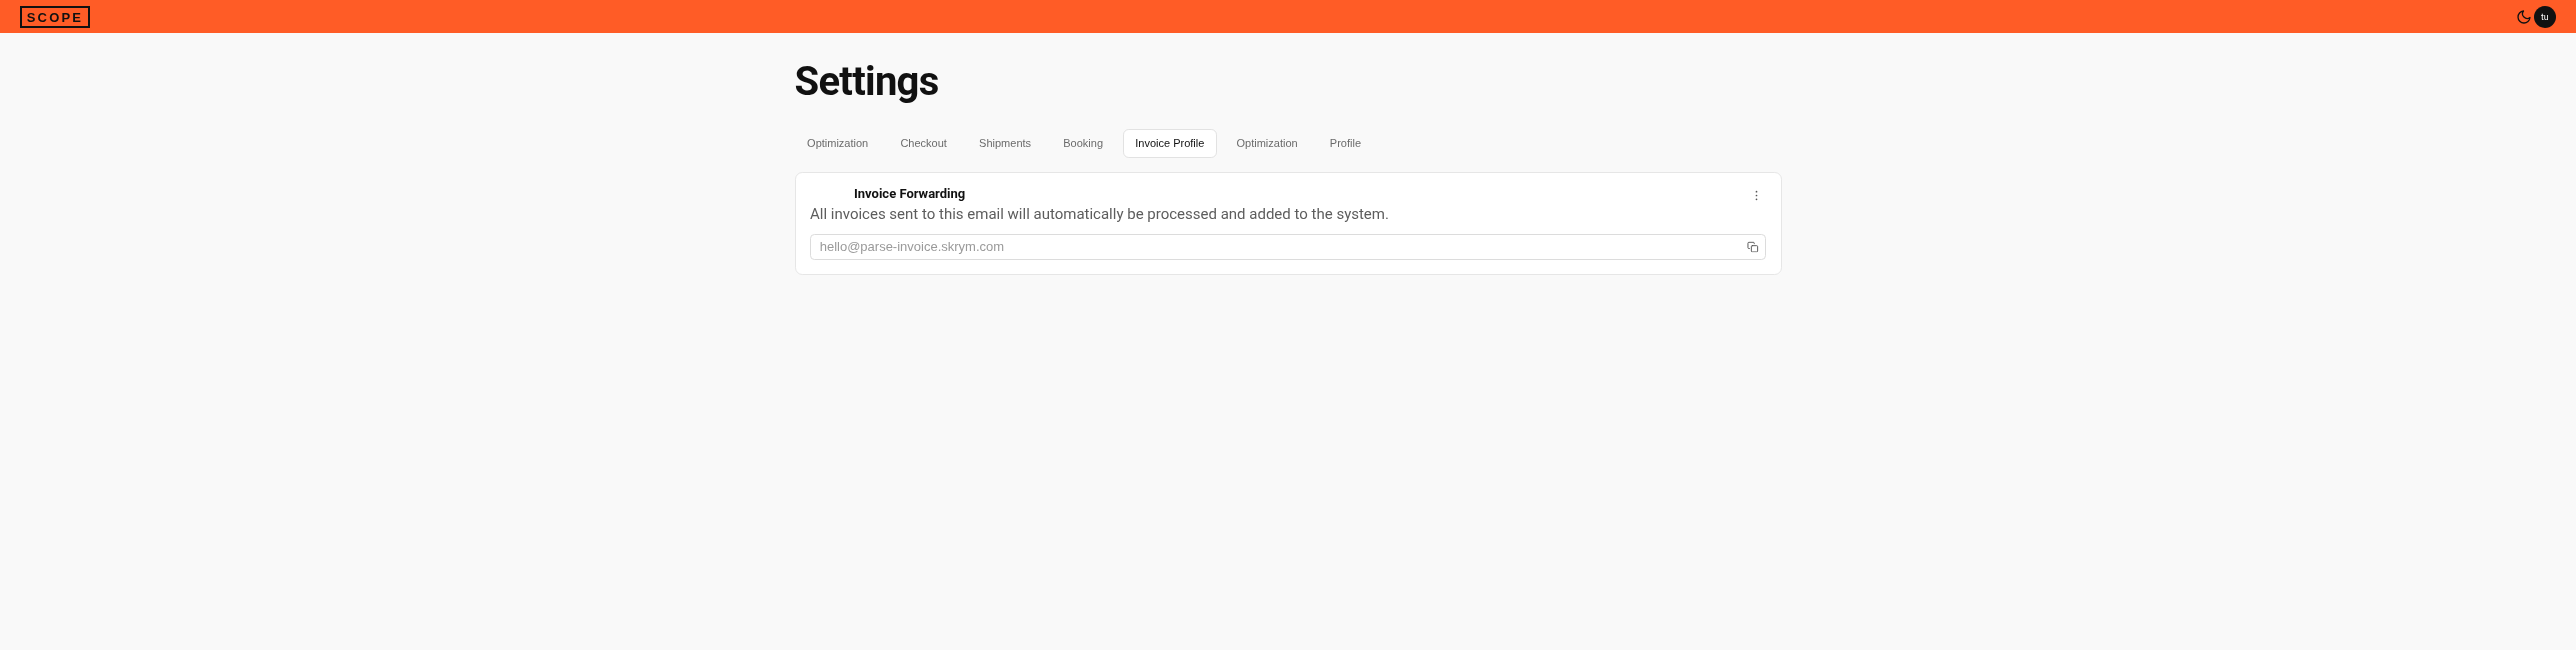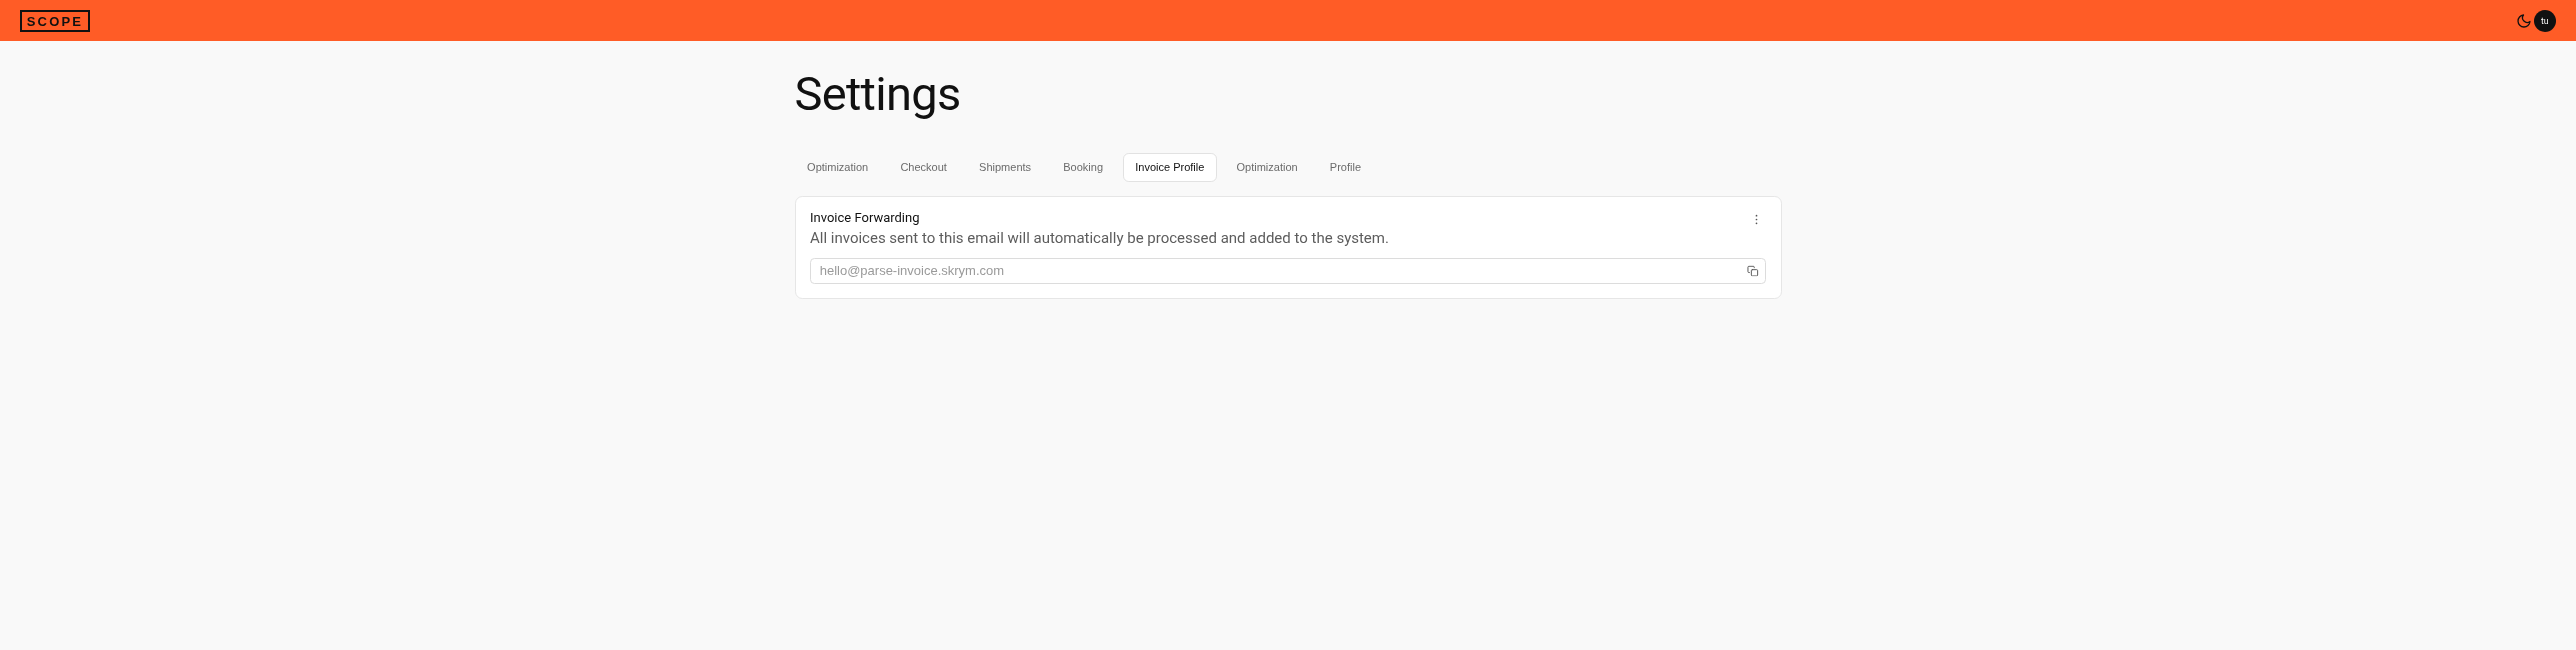--- a/index.html
+++ b/index.html
@@ -7,21 +7,21 @@
     margin: 0;
     padding: 0;
   }
   body {
     font-family: -apple-system, BlinkMacSystemFont, "Segoe UI", Roboto, Helvetica, Arial, sans-serif;
     background: #f9f9f9;
     color: #111;
   }
   .header {
     background: #ff5c26;
-    height: 41px;
+    height: 33px;
     display: flex;
     align-items: center;
     justify-content: space-between;
     padding: 0 20.3px;
   }
   .logo {
     display: inline-block;
   }
   .logo-box {
     border: 2.2px solid #111;
@@ -54,25 +54,25 @@
     justify-content: center;
     font-size: 8.7px;
     cursor: pointer;
   }
   .container {
     max-width: 987px;
     margin: 0 auto;
     padding: 25px 0 29px 0;
   }
   .page-title {
-    font-size: 47px;
-    font-weight: 400;
+    font-size: 40px;
+    font-weight: 700;
     letter-spacing: -0.7px;
     color: #111;
-    margin-bottom: 32px;
+    margin-bottom: 24px;
   }
   .tabs {
     display: flex;
     gap: 7px;
     margin-bottom: 14.5px;
   }
   .tab {
     padding: 7.3px 11.6px;
     font-size: 11px;
     color: #6b6b6b;
@@ -93,23 +93,24 @@
     padding: 13px 14.5px 14.5px 14.5px;
     position: relative;
   }
   .card-header {
     display: flex;
     justify-content: space-between;
     align-items: flex-start;
   }
   .card-title {
     font-size: 13px;
-    font-weight: 400;
+    font-weight: 700;
     color: #111;
     margin-bottom: 4.4px;
+    margin-left: 44px;
   }
   .card-desc {
     font-size: 15px;
     color: #5d5d5d;
     margin-bottom: 10.2px;
   }
   .more-btn {
     background: transparent;
     border: none;
     cursor: pointer;

